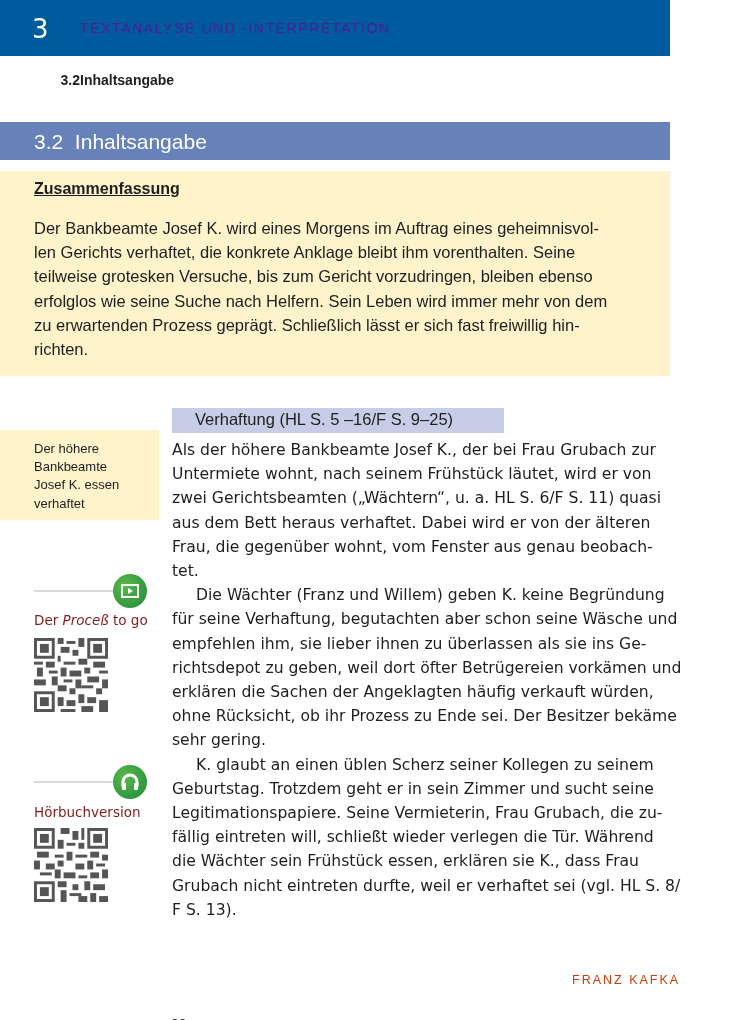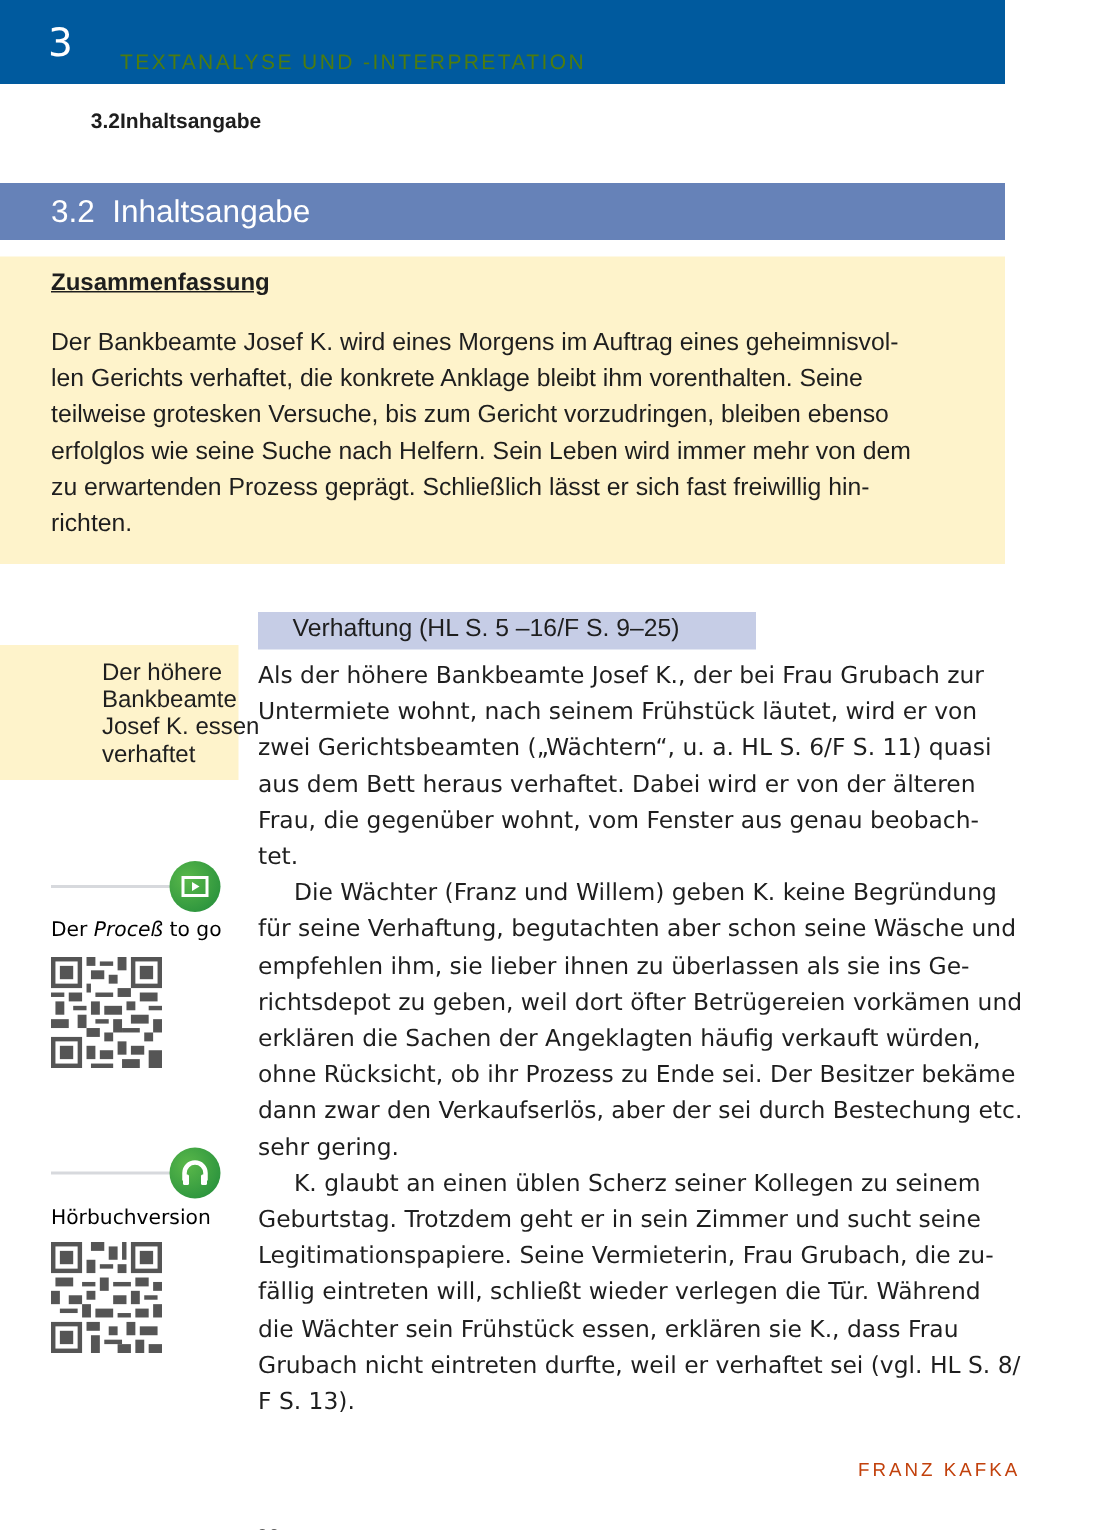--- a/index.html
+++ b/index.html
@@ -1,37 +1,37 @@
 <!DOCTYPE html>
 <html><head>
 <meta charset="utf-8">
 <style>
   html,body{margin:0;padding:0;}
   body{width:738px;height:1020px;position:relative;background:#fff;overflow:hidden;
        font-family:"Liberation Sans","DejaVu Sans",sans-serif;color:#1e1e1e;}
   .abs{position:absolute;}
   #chapter-bar{left:0;top:0;width:670px;height:56px;background:#005a9e;}
   #chapter-num{left:32px;top:14px;font-size:26px;color:#fff;font-family:"DejaVu Sans",sans-serif;}
-  #chapter-title{left:80px;top:33px;font-size:14px;letter-spacing:1.6px;color:#4d7c0f;}
+  #chapter-title{left:80px;top:20px;font-size:14px;letter-spacing:1.6px;color:#4c1d95;}
   #running-head{left:34px;top:72px;font-size:14px;font-weight:bold;}
   #running-head span{display:inline-block;}
   #running-head .num{width:46px;text-align:right;}
   #section-bar{left:0;top:122px;width:670px;height:38px;background:#6682b8;}
   #section-title{left:34px;top:130px;font-size:21px;color:#fff;}
   #summary-box{left:0;top:171px;width:670px;height:205px;background:#fef3cb;}
   #summary-heading{left:34px;top:180px;font-size:16px;font-weight:bold;text-decoration:underline;}
   #summary-text{left:34px;top:216px;width:630px;font-size:16.5px;line-height:24.2px;}
   #summary-text div{white-space:nowrap;}
   #subhead-bar{left:172px;top:408px;width:332px;height:25px;background:#c6cde6;}
   #subhead{left:195px;top:410px;font-size:16.5px;font-weight:normal;}
   #margin-note{left:0;top:430px;width:159px;height:90px;background:#fef3cb;}
-  #margin-note-text{left:34px;top:440px;font-size:16px;line-height:18.2px;margin-left:34px;}
+  #margin-note-text{left:34px;top:440px;font-size:13px;line-height:18.2px;}
   .media-line{height:2px;background:#d7d9dd;left:34px;width:86px;}
   .media-circle{width:34px;height:34px;border-radius:50%;background:radial-gradient(circle at 35% 35%,#5ab84a,#1f8a3a);}
-  .media-label{left:34px;font-size:13.5px;color:#000000;font-family:"DejaVu Sans",sans-serif;}
+  .media-label{left:34px;font-size:13.5px;color:#7f1d1d;font-family:"DejaVu Sans",sans-serif;}
   .qr{left:34px;width:74px;height:74px;}
   #body-text{left:172px;top:438px;width:499px;font-size:16.5px;line-height:24.2px;font-family:"DejaVu Sans",sans-serif;font-size:15.6px;}
   #body-text div{white-space:nowrap;text-align:justify;}
   .indent{padding-left:24px;}
   #page-num{left:171px;top:972px;font-size:14px;margin-top:44px;}
   #footer-author{left:572px;top:973px;font-size:12.5px;letter-spacing:2px;color:#c2410c;}
 </style>
 </head>
 <body>
 
@@ -190,21 +190,20 @@
   <div>zwei Gerichtsbeamten („Wächtern“, u. a. HL S. 6/F S. 11) quasi</div>
   <div>aus dem Bett heraus verhaftet. Dabei wird er von der älteren</div>
   <div>Frau, die gegenüber wohnt, vom Fenster aus genau beobach-</div>
   <div>tet.</div>
   <div class="indent">Die Wächter (Franz und Willem) geben K. keine Begründung</div>
   <div>für seine Verhaftung, begutachten aber schon seine Wäsche und</div>
   <div>empfehlen ihm, sie lieber ihnen zu überlassen als sie ins Ge-</div>
   <div>richtsdepot zu geben, weil dort öfter Betrügereien vorkämen und</div>
   <div>erklären die Sachen der Angeklagten häufig verkauft würden,</div>
   <div>ohne Rücksicht, ob ihr Prozess zu Ende sei. Der Besitzer bekäme</div>
-  <div>dann zwar den Verkaufserlös, aber der sei durch Bestechung etc.</div>
   <div>sehr gering.</div>
   <div class="indent">K. glaubt an einen üblen Scherz seiner Kollegen zu seinem</div>
   <div>Geburtstag. Trotzdem geht er in sein Zimmer und sucht seine</div>
   <div>Legitimationspapiere. Seine Vermieterin, Frau Grubach, die zu-</div>
   <div>fällig eintreten will, schließt wieder verlegen die Tür. Während</div>
   <div>die Wächter sein Frühstück essen, erklären sie K., dass Frau</div>
   <div>Grubach nicht eintreten durfte, weil er verhaftet sei (vgl. HL S. 8/</div>
   <div>F S. 13).</div>
 </div>
 

